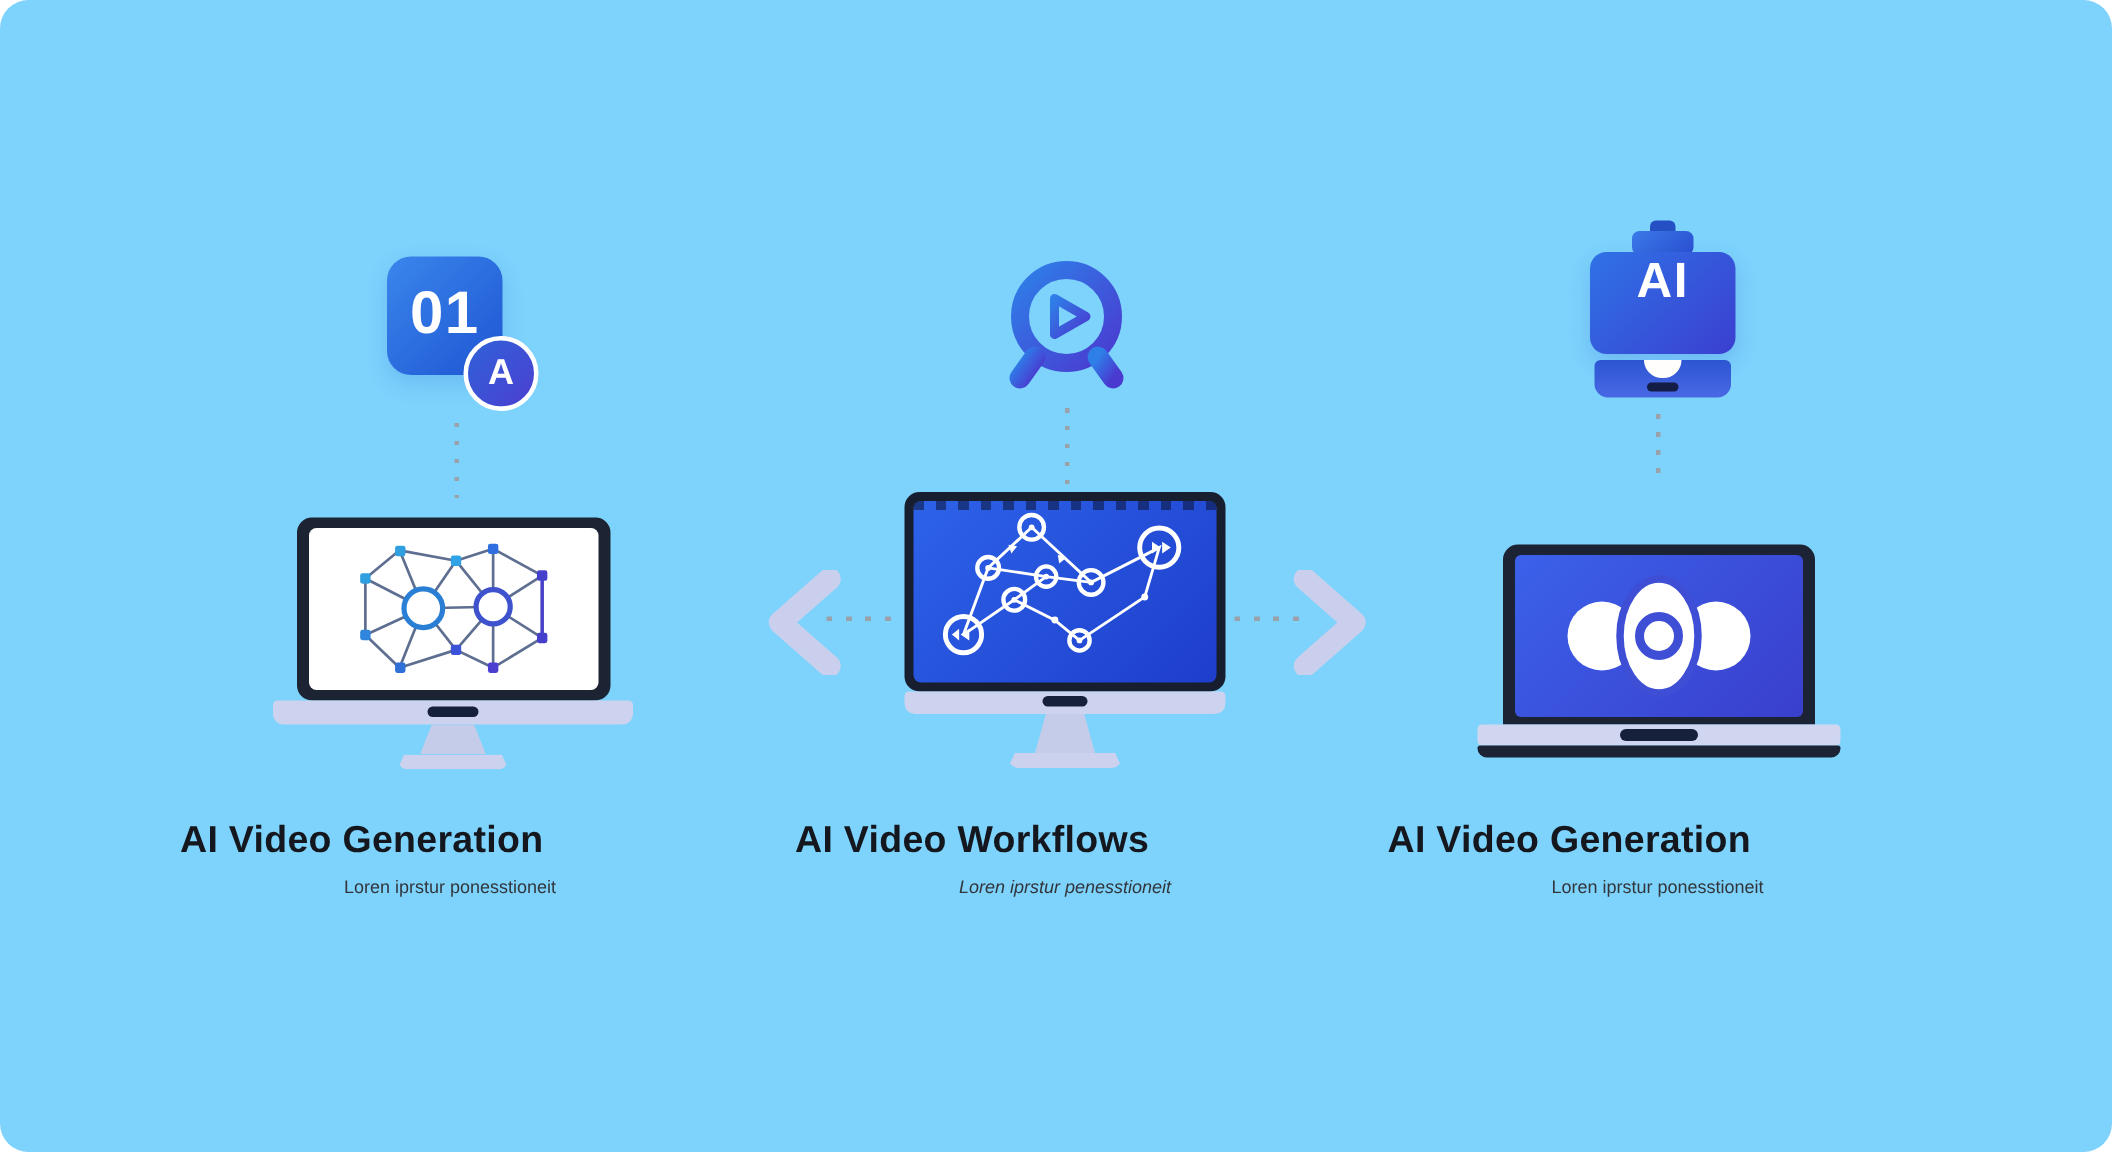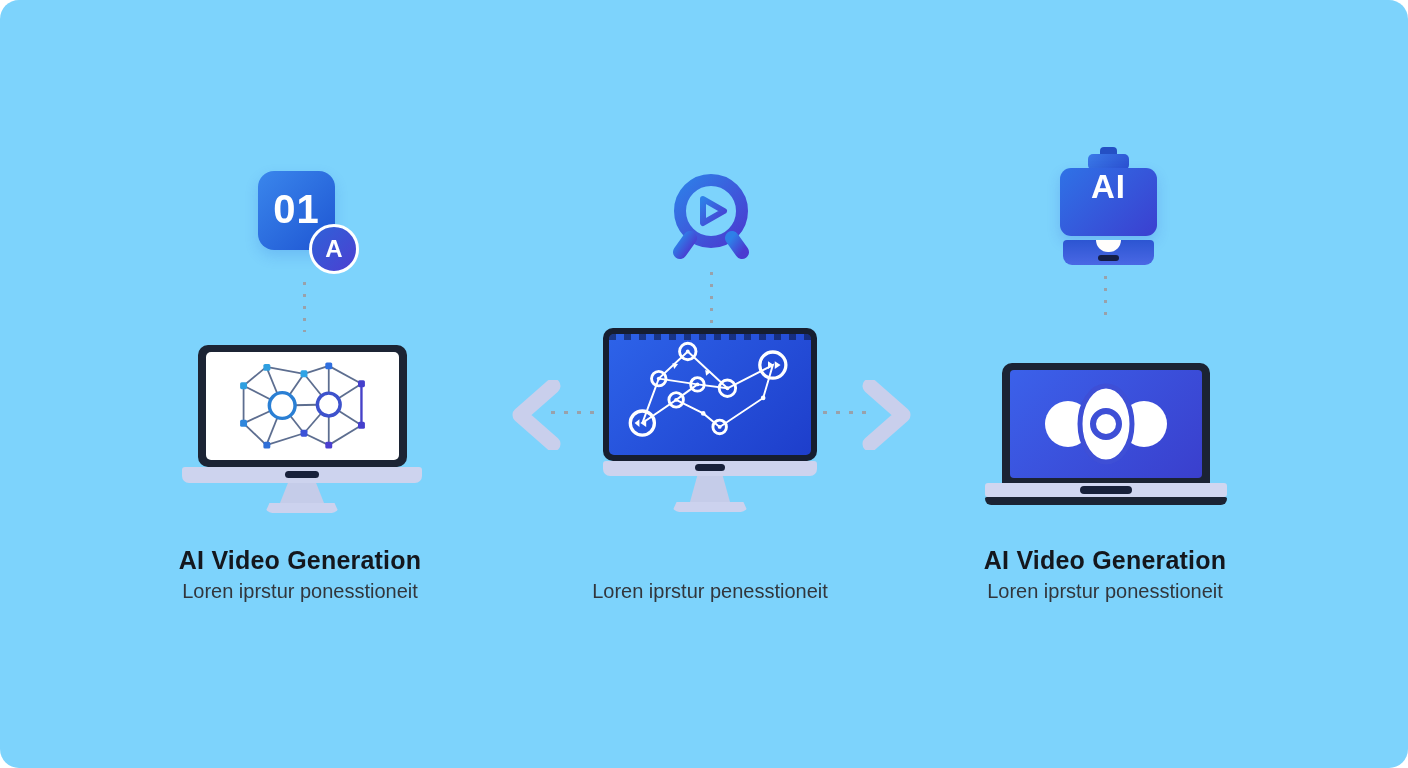--- a/index.html
+++ b/index.html
@@ -55,24 +55,24 @@
   .lap-base{position:absolute;left:985px;top:483px;width:242px;height:14px;
             background:#d0d6f0;border-radius:3px;}
   .lap-base-pill{position:absolute;left:95px;top:3px;width:52px;height:8px;border-radius:4px;background:#17203a;}
   .lap-bottom{position:absolute;left:985px;top:497px;width:242px;height:8px;
               background:#1b2334;border-radius:3px 3px 10px 10px;}
 
   
   .chev{position:absolute;width:55px;height:70px;}
 
   
-  .title{position:absolute;width:360px;text-align:center;color:#14171d;
+  .title{position:absolute;width:360px;text-align:left;color:#14171d;
          font-size:25px;font-weight:700;letter-spacing:.2px;}
   .desc{position:absolute;width:360px;text-align:center;color:#32363c;
-        font-size:20px;line-height:18px;}
+        font-size:12px;line-height:18px;}
   .desc span{display:block;}
 </style>
 </head>
 <body>
 
 <div class="canvas">
 
   <div class="sq-icon">
     <span class="num">01</span>
     <div class="sq-badge">
@@ -230,21 +230,22 @@
   <div class="hdots" style="left:823px;top:411px;width:48px;"></div>
   <svg class="chev" style="left:860px;top:380px;" viewBox="0 0 55 70">
     <polyline points="10,6 43,35 10,64" fill="none" stroke="#c9cfec" stroke-width="15" stroke-linecap="round" stroke-linejoin="round"></polyline>
   </svg>
 
   <div class="title" style="left:120px;top:546px;">AI Video Generation</div>
   <div class="desc" style="left:120px;top:582px;">
     <span>Loren iprstur ponesstioneit</span>
   </div>
 
-  <div class="desc" style="left:530px;top:582px;">
+  <div class="title" style="left:530px;top:546px;">AI Video Workflows</div>
+  <div class="desc" style="left:530px;top:582px;font-style:italic;">
     <span>Loren iprstur penesstioneit</span>
   </div>
 
   <div class="title" style="left:925px;top:546px;">AI Video Generation</div>
   <div class="desc" style="left:925px;top:582px;">
     <span>Loren iprstur ponesstioneit</span>
   </div>
 
 </div>
 

